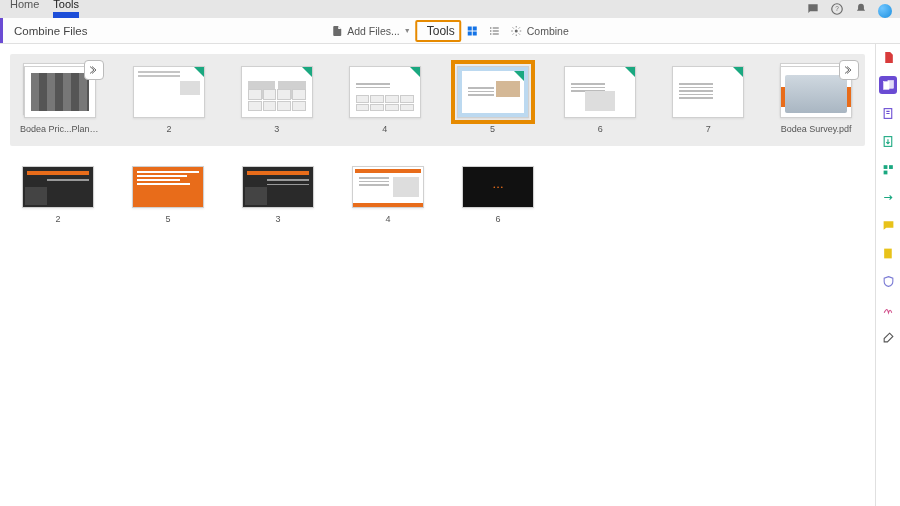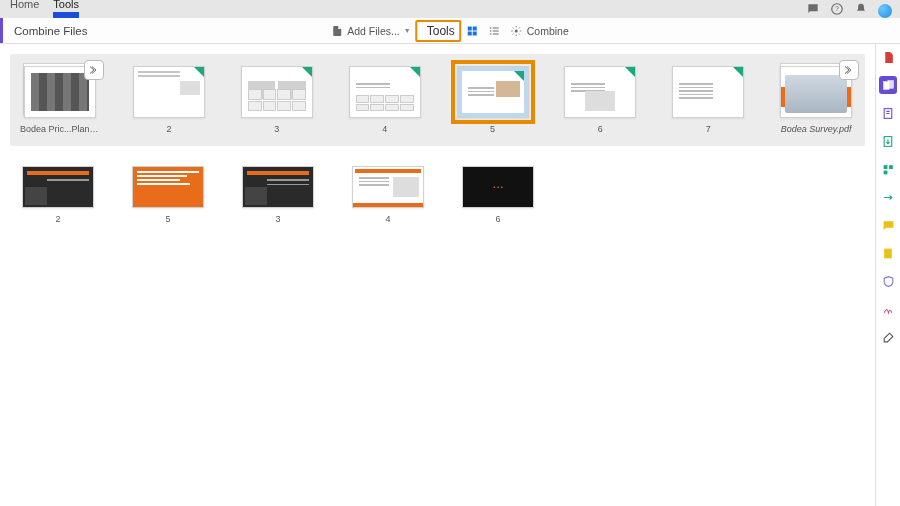--- a/index.html
+++ b/index.html
@@ -238,21 +238,21 @@
               <div class="l"></div>
               <div class="l"></div>
               <div class="l"></div>
               <div class="l"></div>
               <div class="l"></div>
             </div>
           </div>
         <div class="thumb-label">7</div>
       </div>
 
-      <div class="thumb-col stacked" style="margin-left:auto;font-style:italic;">
+      <div class="thumb-col stacked" style="margin-left:auto;">
         <div class="stack-badge">
           <svg viewBox="0 0 24 24">
               <path d="M8 5l8 7-8 7" fill="none" stroke="#6a6a6a" stroke-width="2"></path>
               <path d="M4 5l8 7-8 7" fill="none" stroke="#6a6a6a" stroke-width="2"></path>
             </svg>
         </div>
         <div class="thumb stack-behind"></div>
         <div class="thumb stack-front">
             <div class="slide-orange-band"></div>
             <div class="slide-car"></div>

